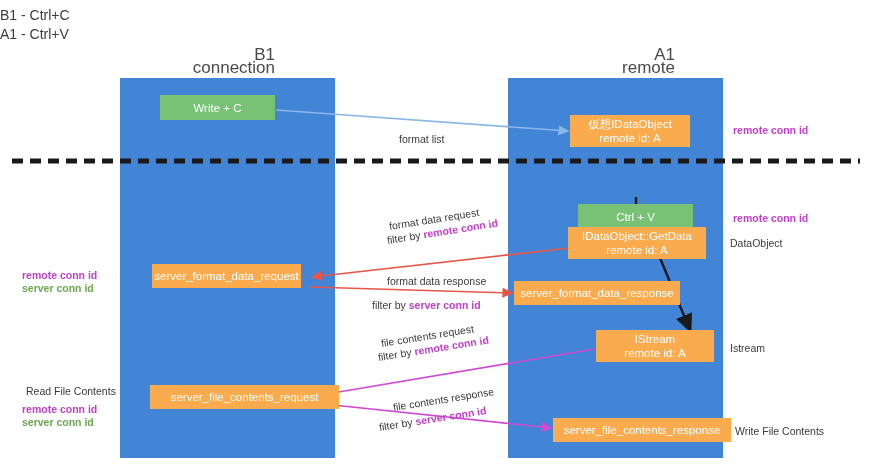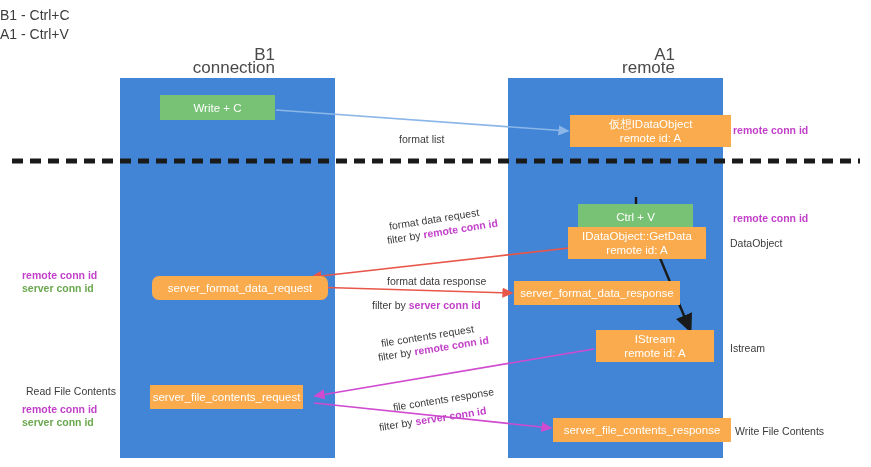--- a/index.html
+++ b/index.html
@@ -121,48 +121,48 @@
 
     <line x1="594" y1="349" x2="315" y2="396" stroke="#d04bd0" stroke-width="1.6" marker-end="url(#ah-mag)"></line>
 
     <line x1="314" y1="403" x2="551" y2="428" stroke="#d04bd0" stroke-width="1.6" marker-end="url(#ah-mag)"></line>
   </svg>
 
   <div class="node green" style="left:160px; top:95px; width:115px; height:25px;">
     <span>Write + C</span>
   </div>
 
-  <div class="node orange" style="left:570px; top:115px; width:161px; height:32px;">
+  <div class="node orange" style="left:570px; top:115px; width:120px; height:32px;">
     <span>仮想IDataObject</span>
     <span>remote id: A</span>
   </div>
 
   <div class="node green" style="left:578px; top:172px; width:115px; height:25px;margin-top:32px;">
     <span>Ctrl + V</span>
   </div>
 
   <div class="node orange" style="left:568px; top:227px; width:138px; height:32px;">
     <span>IDataObject::GetData</span>
     <span>remote id: A</span>
   </div>
 
-  <div class="node orange" style="left:152px; top:276px; width:176px; height:24px;border-radius:7px;">
+  <div class="node orange" style="left:152px; top:264px; width:149px; height:24px;">
     <span>server_format_data_request</span>
   </div>
 
   <div class="node orange" style="left:514px; top:281px; width:166px; height:24px;">
     <span>server_format_data_response</span>
   </div>
 
   <div class="node orange" style="left:596px; top:330px; width:118px; height:32px;">
     <span>IStream</span>
     <span>remote id: A</span>
   </div>
 
-  <div class="node orange" style="left:150px; top:385px; width:153px; height:24px;">
+  <div class="node orange" style="left:150px; top:385px; width:189px; height:24px;">
     <span>server_file_contents_request</span>
   </div>
 
   <div class="node orange" style="left:553px; top:418px; width:178px; height:24px;">
     <span>server_file_contents_response</span>
   </div>
 
   <div class="edge-label" style="left:399px; top:102px;margin-top:30px;">format list</div>
 
   <div class="edge-label rot" style="left:389px; top:219px;">format data request</div>

